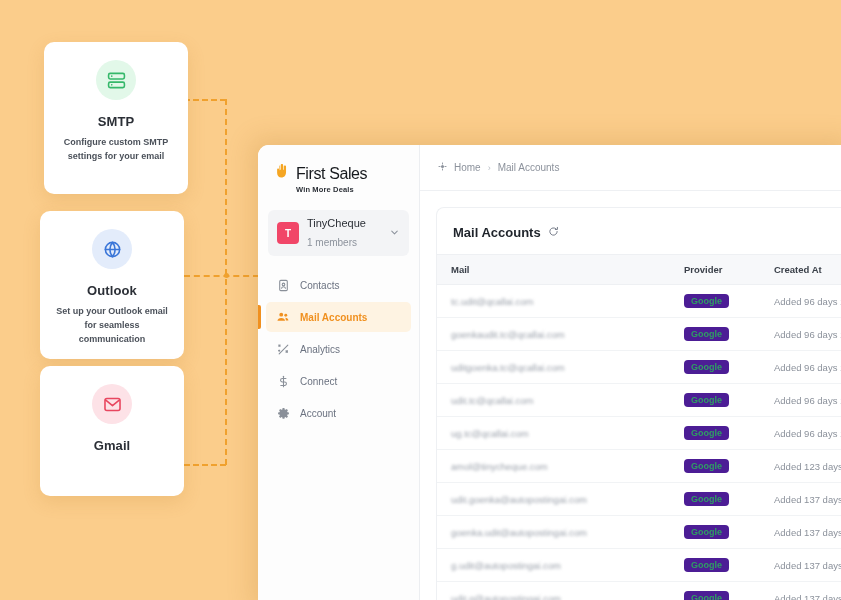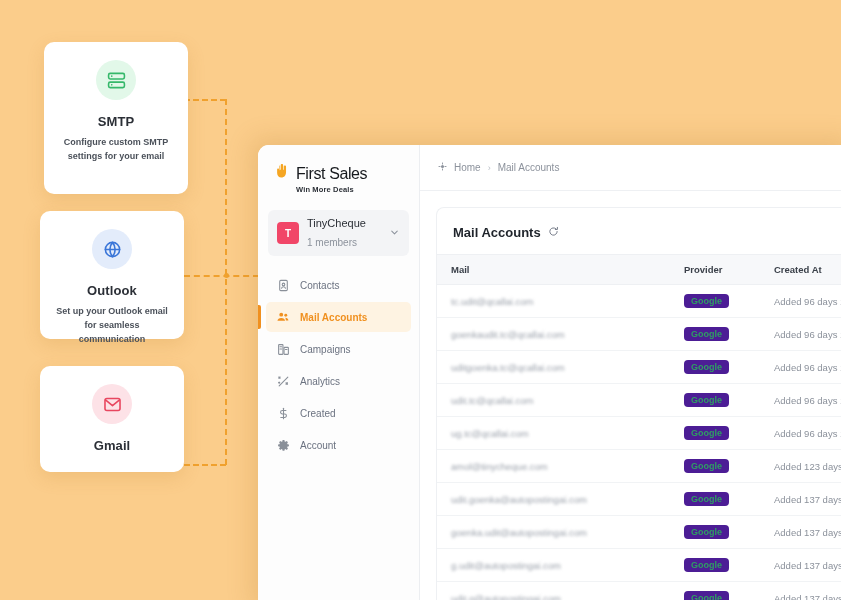--- a/index.html
+++ b/index.html
@@ -17,22 +17,22 @@
     position: absolute;
     width: 144px;
     background: #ffffff;
     border-radius: 10px;
     box-shadow: 0 6px 18px rgba(180,120,30,0.16);
     padding: 18px 12px 16px;
     text-align: center;
     z-index: 3;
   }
   .fc-smtp    { left: 44px; top: 42px;  height: 152px; }
-  .fc-outlook { left: 40px; top: 211px; height: 128px; }
-  .fc-gmail   { left: 40px; top: 366px; height: 106px; }
+  .fc-outlook { left: 40px; top: 211px; height: 148px; }
+  .fc-gmail   { left: 40px; top: 366px; height: 130px; }
 
   .fc-iconwrap {
     width: 40px; height: 40px; border-radius: 50%;
     margin: 0 auto 14px; display: flex; align-items: center; justify-content: center;
   }
   .icon-green  { background: #e2f8e9; }
   .icon-blue   { background: #e3ecfb; }
   .icon-pink   { background: #fde2e7; }
 
   .fc-title {
@@ -270,32 +270,20 @@
             <svg width="14" height="14" viewBox="0 0 24 24" fill="#f0901f">
               <circle cx="9" cy="8" r="3.3"></circle>
               <circle cx="16.8" cy="9" r="2.5"></circle>
               <path d="M2.5 18.5c0-3.2 2.9-5 6.5-5s6.5 1.8 6.5 5z"></path>
               <path d="M16 13.2c2.9.2 5.2 1.8 5.2 4.6h-4.3c0-1.8-.4-3.3-.9-4.6z"></path>
             </svg>
           </span>
           <span>Mail Accounts</span>
         </div>
 
-        <div class="nav-item">
-          <span class="nav-ico">
-            <svg width="13" height="13" viewBox="0 0 24 24" fill="none" stroke="#8a9099" stroke-width="2" stroke-linecap="round" stroke-linejoin="round">
-              <rect x="3" y="3" width="8" height="18" rx="1"></rect>
-              <rect x="13" y="8" width="8" height="13" rx="1"></rect>
-              <line x1="5.5" y1="7" x2="8.5" y2="7"></line>
-              <line x1="5.5" y1="11" x2="8.5" y2="11"></line>
-              <line x1="15.5" y1="12" x2="18.5" y2="12"></line>
-            </svg>
-          </span>
-          <span>Campaigns</span>
-        </div>
 
 
         <div class="nav-item">
           <span class="nav-ico">
             <svg width="13" height="13" viewBox="0 0 24 24" fill="none" stroke="#8a9099" stroke-width="2" stroke-linecap="round" stroke-linejoin="round">
               <line x1="4" y1="20" x2="20" y2="4"></line>
               <path d="M4.5 5.5l1.2.5l-.5-1.2l.5-1.2l-1.2.5l-1.2-.5l.5 1.2l-.5 1.2z"></path>
               <path d="M18 16.5l1.4.6l-.6-1.4l.6-1.4l-1.4.6l-1.4-.6l.6 1.4l-.6 1.4z"></path>
               <line x1="3" y1="14" x2="5" y2="14"></line>
               <line x1="4" y1="13" x2="4" y2="15"></line>
@@ -304,21 +292,21 @@
           <span>Analytics</span>
         </div>
 
         <div class="nav-item">
           <span class="nav-ico">
             <svg width="13" height="13" viewBox="0 0 24 24" fill="none" stroke="#8a9099" stroke-width="2" stroke-linecap="round" stroke-linejoin="round">
               <line x1="12" y1="2.5" x2="12" y2="21.5"></line>
               <path d="M16.5 6.5H9.8a3.2 3.2 0 0 0 0 6.4h4.4a3.2 3.2 0 0 1 0 6.4H7"></path>
             </svg>
           </span>
-          <span>Created</span>
+          <span>Connect</span>
         </div>
 
         <div class="nav-item">
           <span class="nav-ico">
             <svg width="13" height="13" viewBox="0 0 24 24" fill="#8a9099">
               <path d="M12 8.2a3.8 3.8 0 1 0 0 7.6a3.8 3.8 0 0 0 0-7.6zm0 5.8a2 2 0 1 1 0-4a2 2 0 0 1 0 4z"></path>
               <path d="M10.3 1.8h3.4l.4 2.6 1.7.7 2.1-1.6 2.4 2.4-1.6 2.1.7 1.7 2.6.4v3.4l-2.6.4-.7 1.7 1.6 2.1-2.4 2.4-2.1-1.6-1.7.7-.4 2.6h-3.4l-.4-2.6-1.7-.7-2.1 1.6-2.4-2.4 1.6-2.1-.7-1.7-2.6-.4v-3.4l2.6-.4.7-1.7-1.6-2.1 2.4-2.4 2.1 1.6 1.7-.7z"></path>
             </svg>
           </span>
           <span>Account</span>

